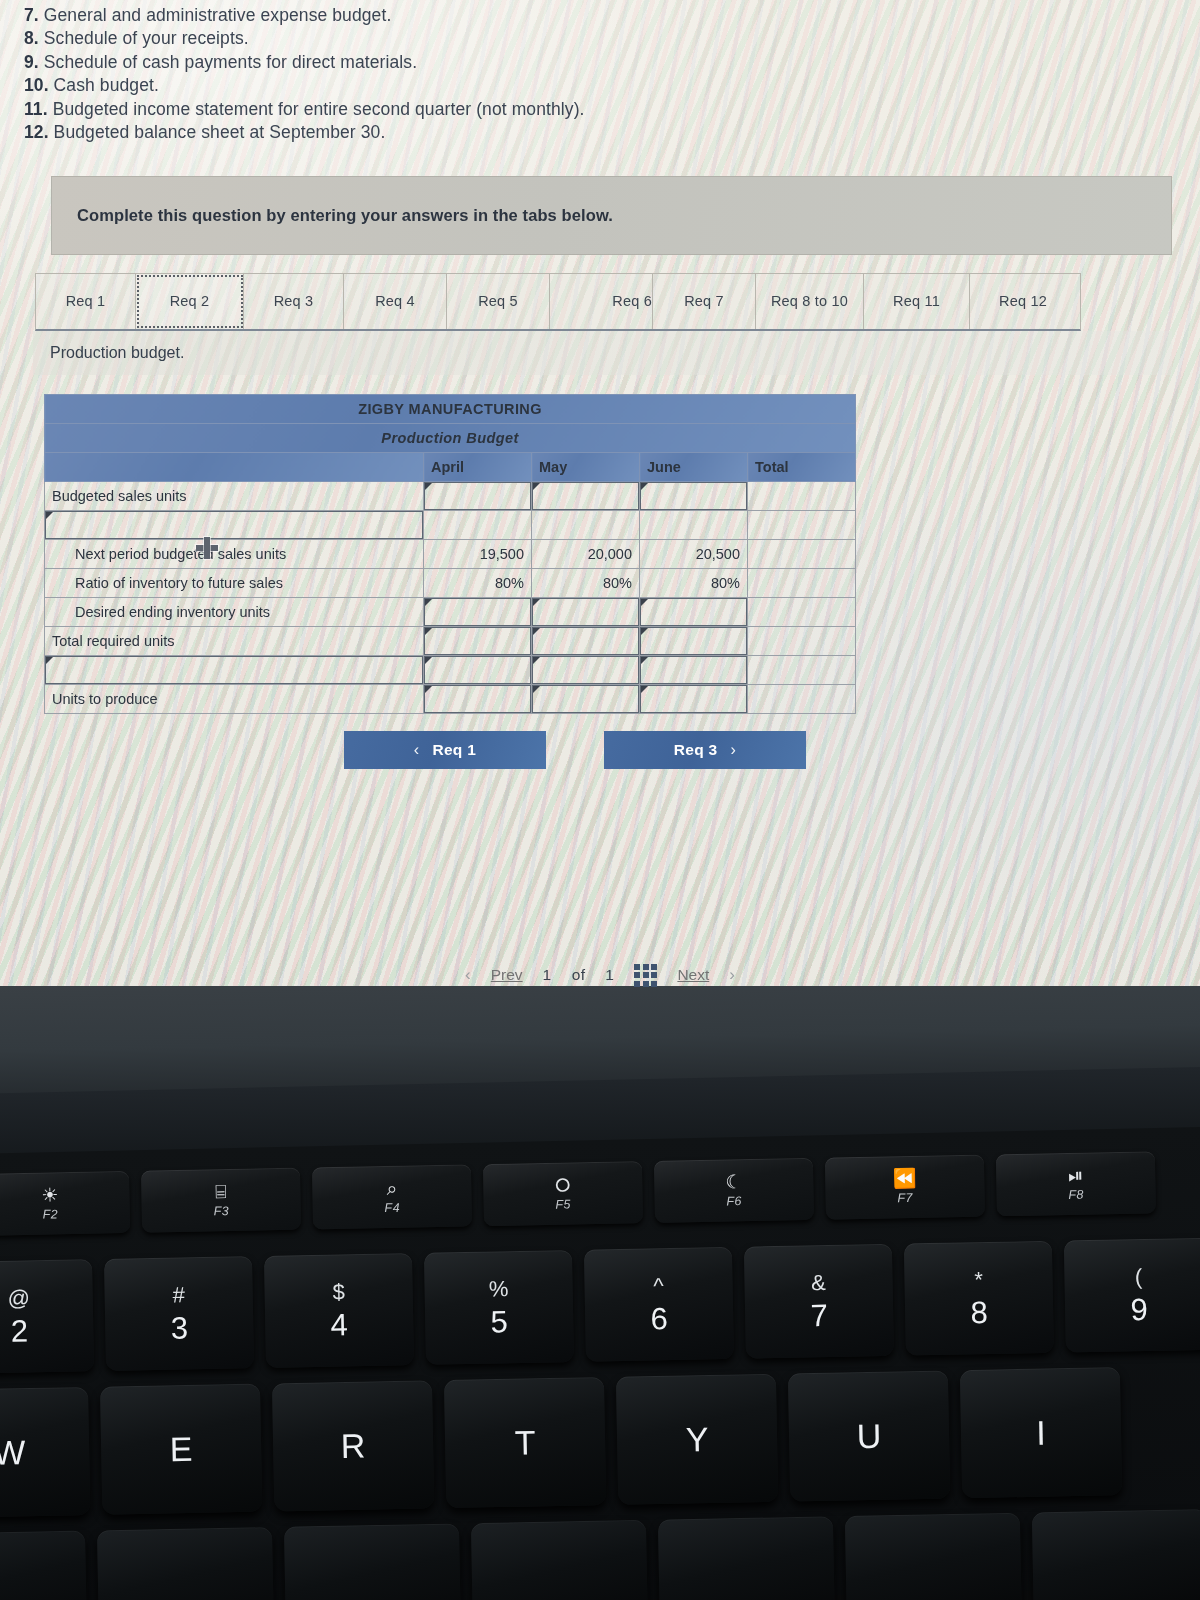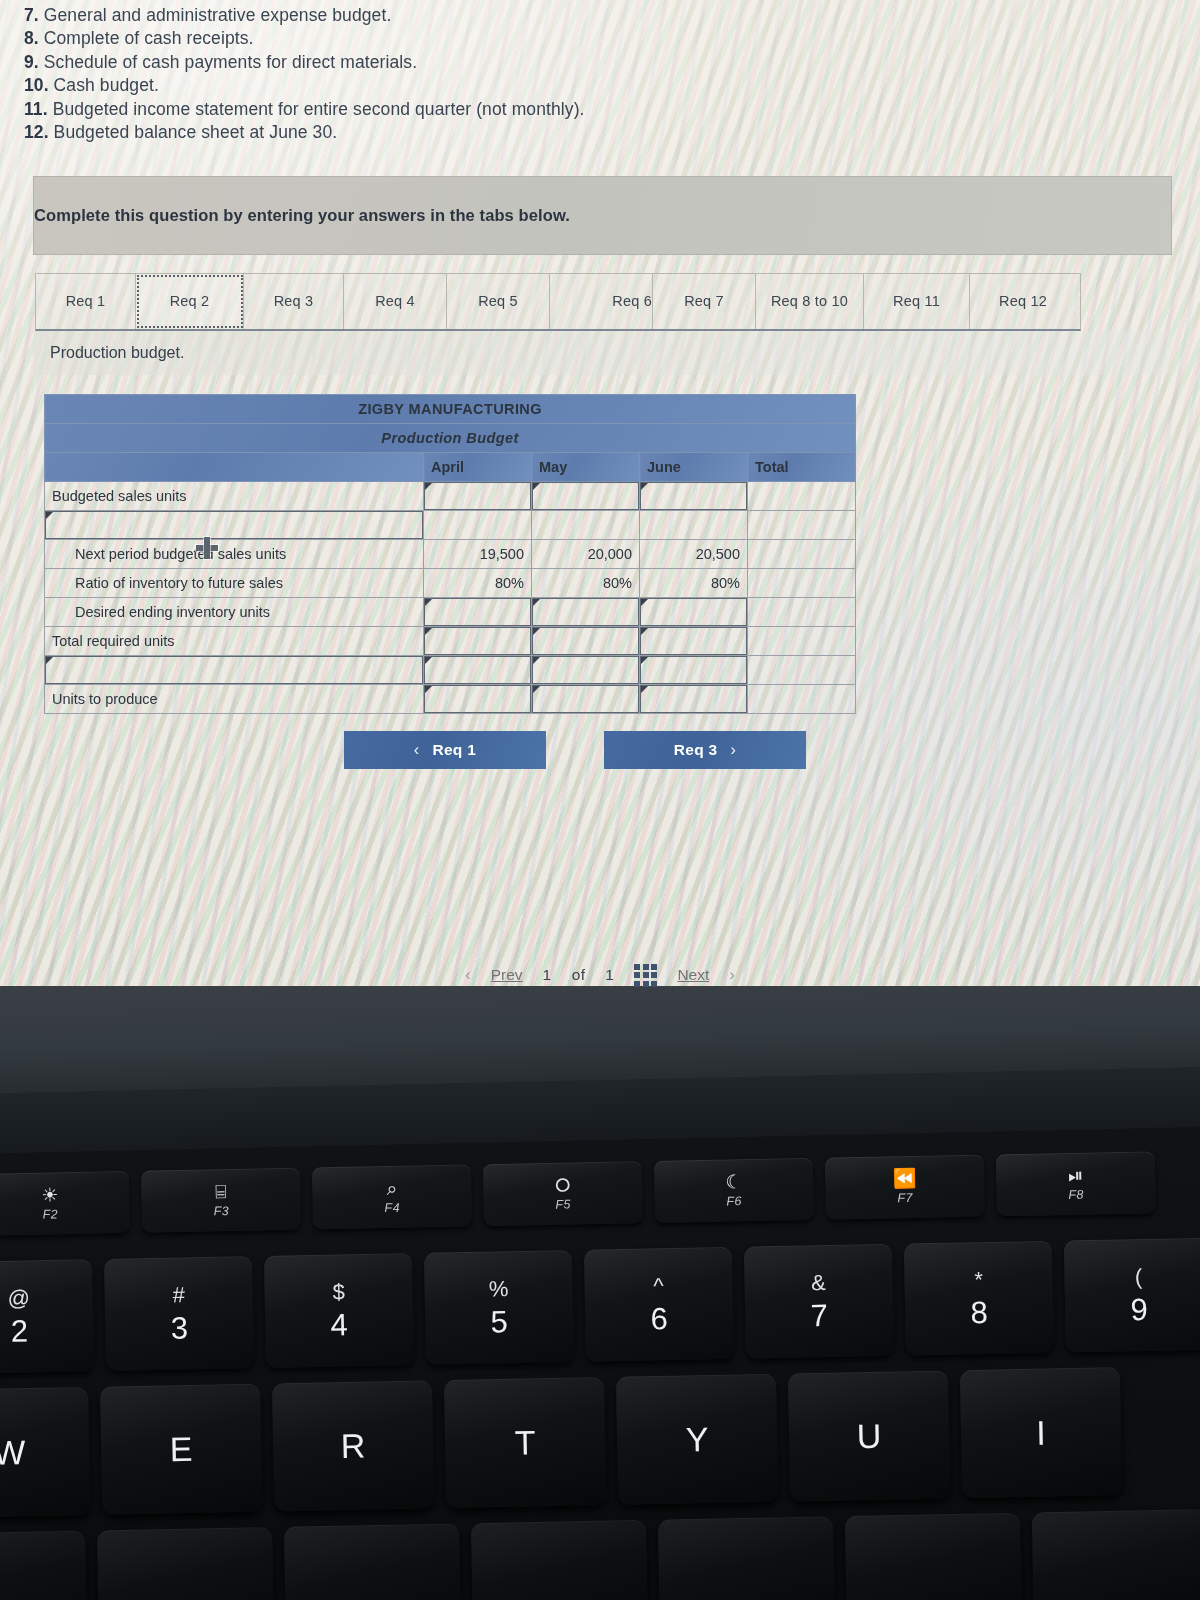--- a/index.html
+++ b/index.html
@@ -58,24 +58,25 @@
     font-size: 17.5px;
     color: #3b4452;
     line-height: 1.34;
     letter-spacing: .1px;
     white-space: nowrap;
   }
   .req-list li b { font-weight: 700; color: #2f3846; }
 
   
   .instr-banner {
-    margin: 31px 28px 0 33px;
+    margin: 31px 28px 0 51px;
     height: 79px;
     background: linear-gradient(100deg,#c9c6bf 0%, #c3c3bd 45%, #c7c8c2 100%);
     display: flex; align-items: center;
+    padding-left: 25px;
     border: 1px solid rgba(160,158,150,.5);
   }
   .instr-banner span {
     font-size: 16.5px; font-weight: 700; color: #2c3440; letter-spacing: .1px;
   }
 
   
   .tabs {
     margin: 18px 0 0 35px;
     width: 1046px; height: 58px;
@@ -261,25 +262,25 @@
 </style>
 </head>
 <body>
 
 <div id="screen">
 
   <div id="content">
 
     <ul class="req-list">
         <li><b>7.</b> <span>General and administrative expense budget.</span></li>
-        <li><b>8.</b> <span>Complete of cash receipts.</span></li>
+        <li><b>8.</b> <span>Schedule of your receipts.</span></li>
         <li><b>9.</b> <span>Schedule of cash payments for direct materials.</span></li>
         <li><b>10.</b> <span>Cash budget.</span></li>
         <li><b>11.</b> <span>Budgeted income statement for entire second quarter (not monthly).</span></li>
-        <li><b>12.</b> <span>Budgeted balance sheet at June 30.</span></li>
+        <li><b>12.</b> <span>Budgeted balance sheet at September 30.</span></li>
       </ul>
 
     <div class="instr-banner">
       <span>Complete this question by entering your answers in the tabs below.</span>
     </div>
 
     <div class="tabs">
         <div class="tab" style="width: 100px;">
           <span>Req 1</span>
         </div>

